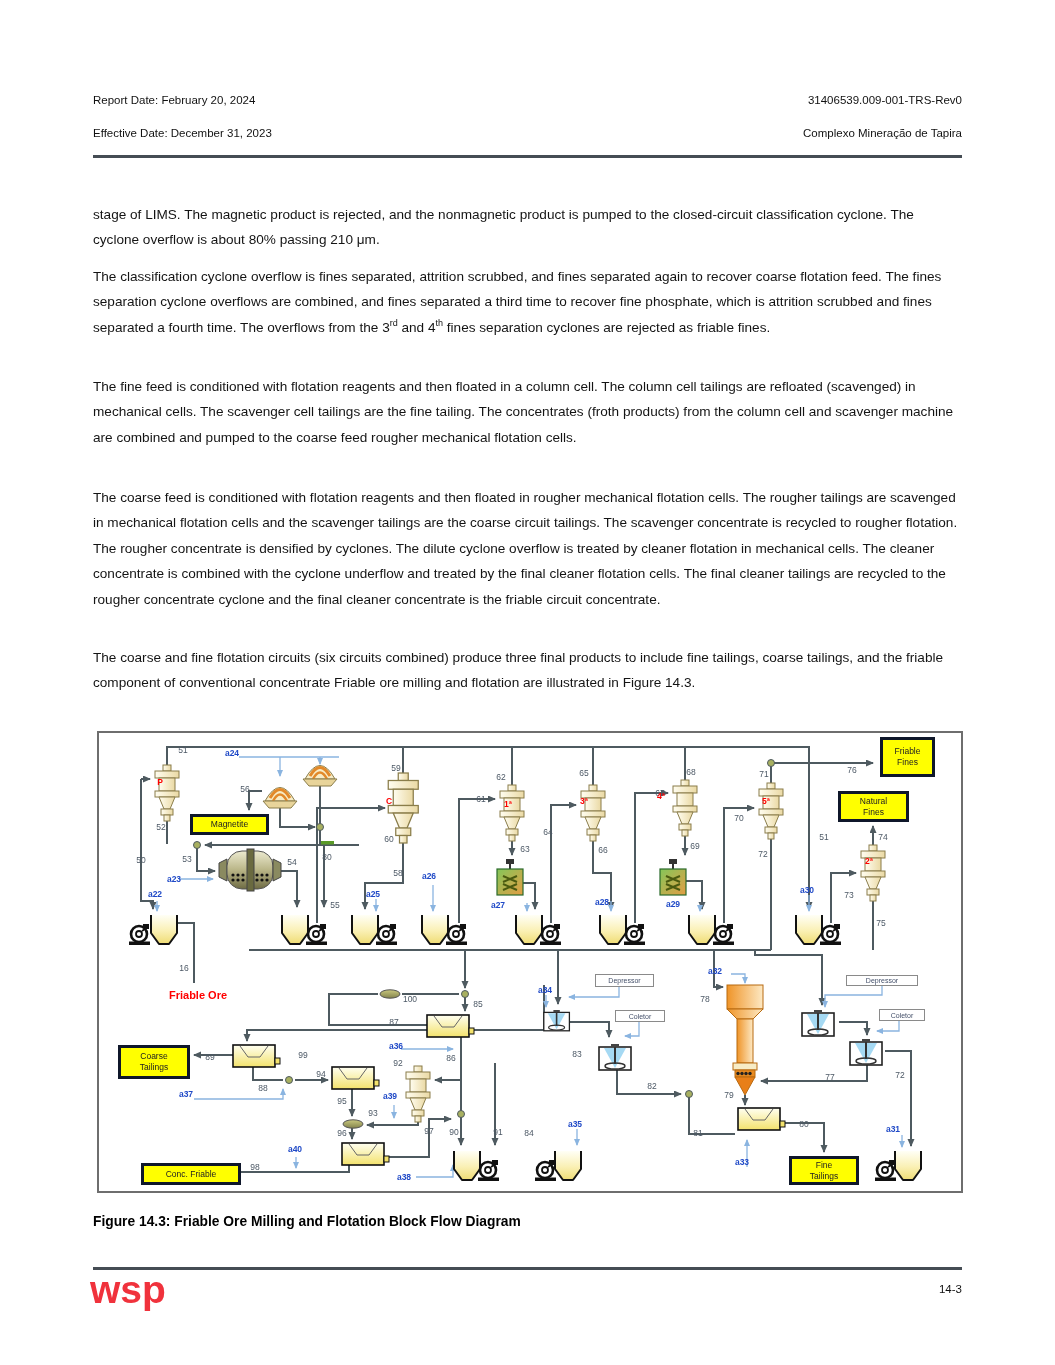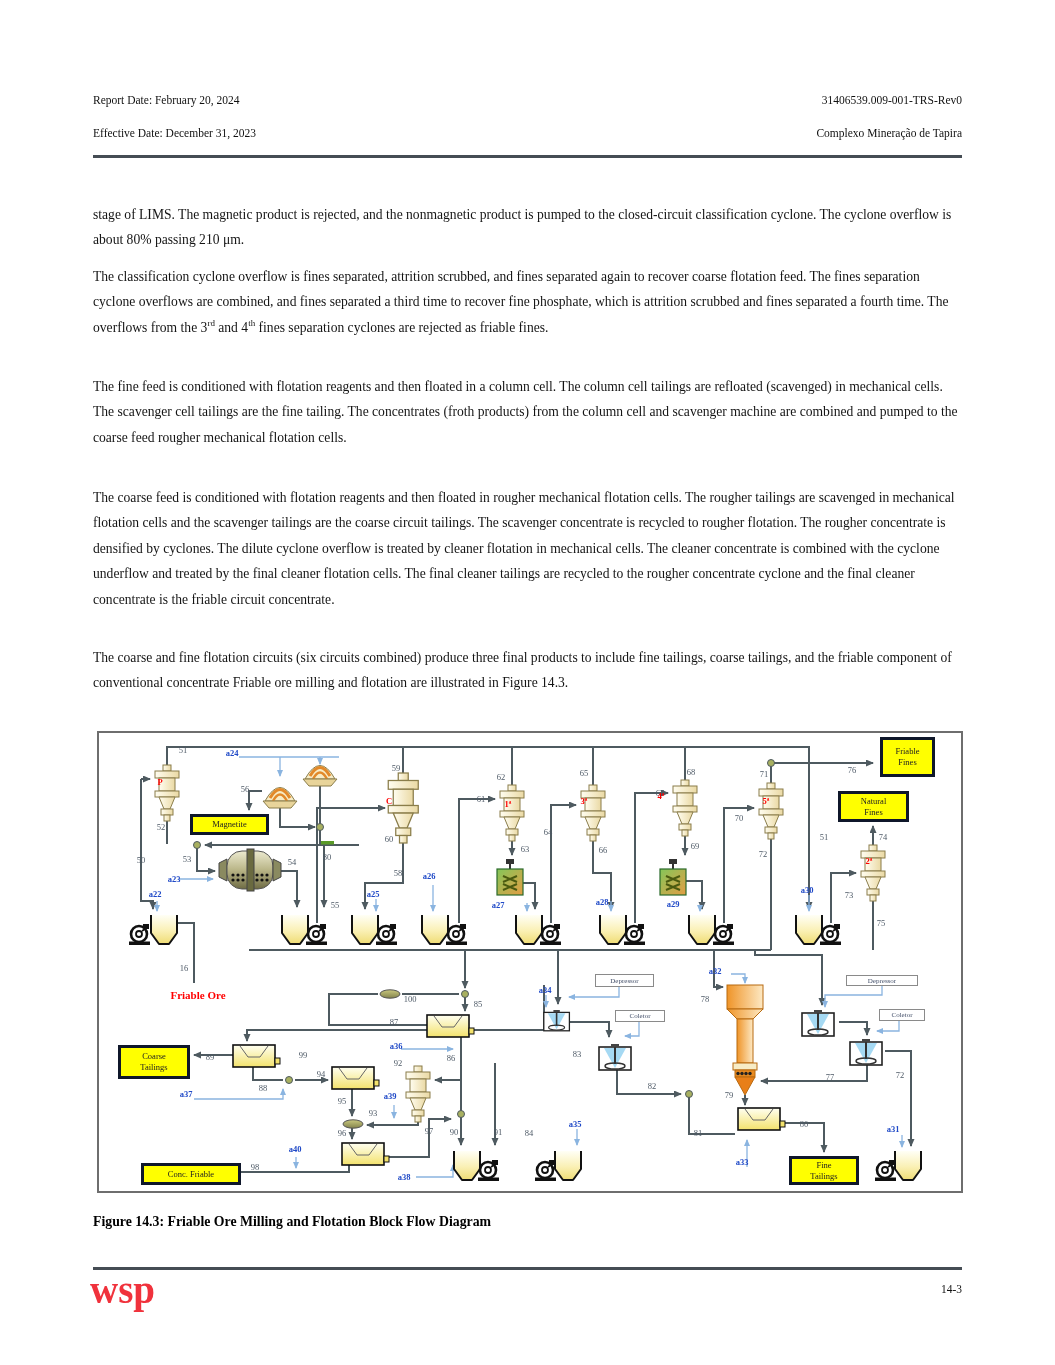--- a/index.html
+++ b/index.html
@@ -1,16 +1,16 @@
 <!DOCTYPE html>
 <html><head>
 <meta charset="utf-8">
 <style>
   html,body{margin:0;padding:0;background:#ffffff;}
-  #page{position:relative;width:1055px;height:1334px;background:#fff;font-family:Liberation Serif, serif;color:#1a1a1a;overflow:hidden;}
+  #page{position:relative;width:1055px;height:1334px;background:#fff;font-family:Liberation Sans, sans-serif;color:#1a1a1a;overflow:hidden;}
   .hdr{position:absolute;font-size:11.5px;color:#111;}
   .rule{position:absolute;left:93px;width:869px;height:3px;background:#454d54;}
   .para{position:absolute;left:93px;width:869px;font-size:13.6px;line-height:25.4px;color:#141414;}
   .para sup{font-size:9px;vertical-align:super;line-height:0;}
   #caption{position:absolute;left:93px;top:1214px;font-size:13.8px;font-weight:bold;color:#000;}
   #figure{position:absolute;left:97px;top:731px;width:866px;height:462px;border:2px solid #6e6e6e;background:#fff;box-sizing:border-box;}
   #fig-inner{position:absolute;left:0;top:0;width:862px;height:458px;}
   #fig-svg{position:absolute;left:0;top:0;}
   .lb{position:absolute;transform:translate(-50%,-50%);font-size:8.5px;color:#4d5966;white-space:nowrap;line-height:1;}
   .lb.blue{color:#1f49c7;font-weight:bold;}

